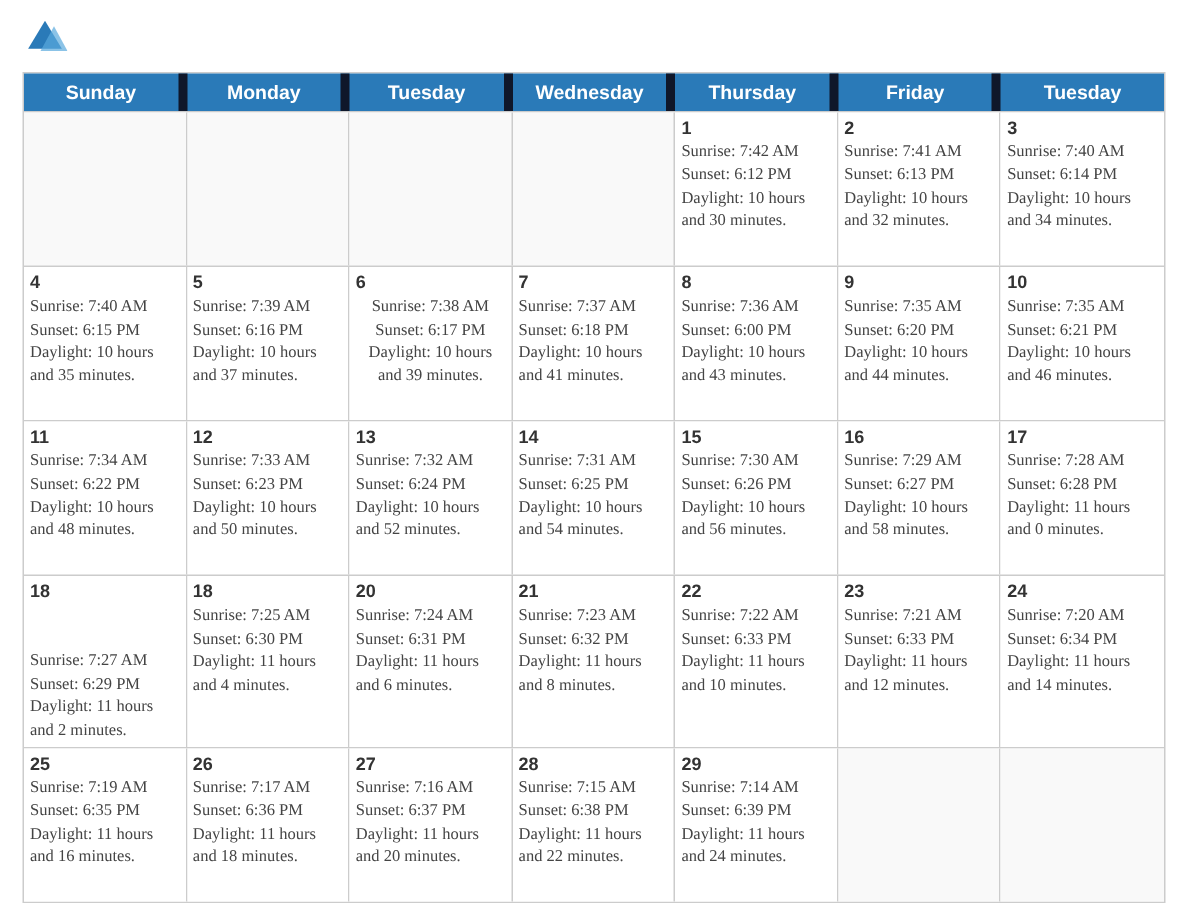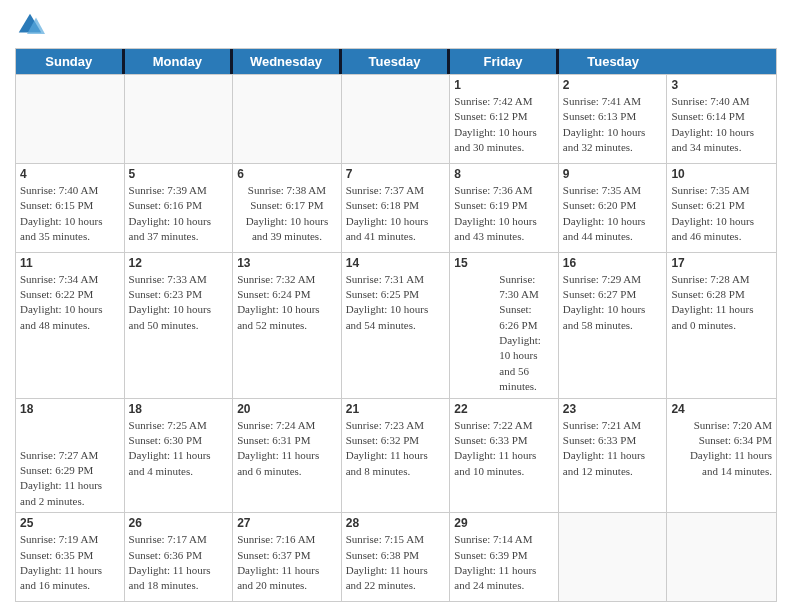--- a/index.html
+++ b/index.html
@@ -69,21 +69,21 @@
       display: grid;
       grid-template-columns: repeat(7, 1fr);
       background: #2a7ab8;
     }
     .cal-header-cell {
       color: #fff;
       font-weight: bold;
       font-size: 13px;
       text-align: center;
       padding: 5px 2px;
-      border-right: 3px solid #0f172a;
+      border-right: 6px solid #0f172a;
     }
     .cal-header-cell:last-child { border-right: none; }
     .cal-body {
       display: flex;
       flex-direction: column;
       flex: 1;
     }
     .cal-row {
       display: grid;
       grid-template-columns: repeat(7, 1fr);
@@ -130,22 +130,23 @@
     </div>
     <div class="title-block">
       <div class="title-month"></div>
       <div class="title-location"></div>
     </div>
   </div>
   <div class="calendar">
     <div class="cal-header" id="cal-header">
         <div class="cal-header-cell">Sunday</div>
         <div class="cal-header-cell">Monday</div>
+        <div class="cal-header-cell">Tuesday</div>
         <div class="cal-header-cell">Wednesday</div>
-        <div class="cal-header-cell">Tuesday</div>
+        <div class="cal-header-cell">Thursday</div>
         <div class="cal-header-cell">Friday</div>
         <div class="cal-header-cell">Tuesday</div>
       </div>
     <div class="cal-body" id="cal-body">
         <div class="cal-row">
           <div class="cal-cell empty"></div>
           <div class="cal-cell empty"></div>
           <div class="cal-cell empty"></div>
           <div class="cal-cell empty"></div>
           <div class="cal-cell">
@@ -195,21 +196,21 @@
           <div class="cal-cell">
             <div class="day-num">7</div>
             <div class="day-info" style="white-space: pre-line;">Sunrise: 7:37 AM
 Sunset: 6:18 PM
 Daylight: 10 hours
 and 41 minutes.</div>
           </div>
           <div class="cal-cell">
             <div class="day-num">8</div>
             <div class="day-info" style="white-space: pre-line;">Sunrise: 7:36 AM
-Sunset: 6:19 PM
+Sunset: 6:00 PM
 Daylight: 10 hours
 and 43 minutes.</div>
           </div>
           <div class="cal-cell">
             <div class="day-num">9</div>
             <div class="day-info" style="white-space: pre-line;">Sunrise: 7:35 AM
 Sunset: 6:20 PM
 Daylight: 10 hours
 and 44 minutes.</div>
           </div>
@@ -245,21 +246,21 @@
           </div>
           <div class="cal-cell">
             <div class="day-num">14</div>
             <div class="day-info" style="white-space: pre-line;">Sunrise: 7:31 AM
 Sunset: 6:25 PM
 Daylight: 10 hours
 and 54 minutes.</div>
           </div>
           <div class="cal-cell">
             <div class="day-num">15</div>
-            <div class="day-info" style="white-space: pre-line; margin-left: 45px;">Sunrise: 7:30 AM
+            <div class="day-info" style="white-space: pre-line;">Sunrise: 7:30 AM
 Sunset: 6:26 PM
 Daylight: 10 hours
 and 56 minutes.</div>
           </div>
           <div class="cal-cell">
             <div class="day-num">16</div>
             <div class="day-info" style="white-space: pre-line;">Sunrise: 7:29 AM
 Sunset: 6:27 PM
 Daylight: 10 hours
 and 58 minutes.</div>
@@ -310,21 +311,21 @@
           </div>
           <div class="cal-cell">
             <div class="day-num">23</div>
             <div class="day-info" style="white-space: pre-line;">Sunrise: 7:21 AM
 Sunset: 6:33 PM
 Daylight: 11 hours
 and 12 minutes.</div>
           </div>
           <div class="cal-cell">
             <div class="day-num">24</div>
-            <div class="day-info" style="white-space: pre-line; text-align: right;">Sunrise: 7:20 AM
+            <div class="day-info" style="white-space: pre-line;">Sunrise: 7:20 AM
 Sunset: 6:34 PM
 Daylight: 11 hours
 and 14 minutes.</div>
           </div>
         </div>
         <div class="cal-row">
           <div class="cal-cell">
             <div class="day-num">25</div>
             <div class="day-info" style="white-space: pre-line;">Sunrise: 7:19 AM
 Sunset: 6:35 PM

